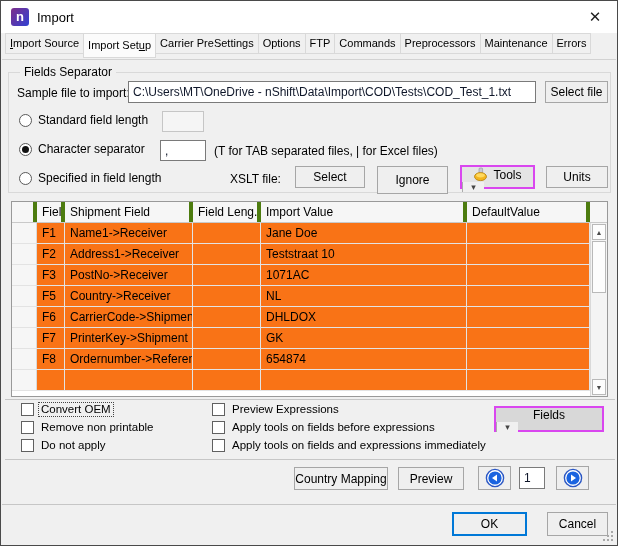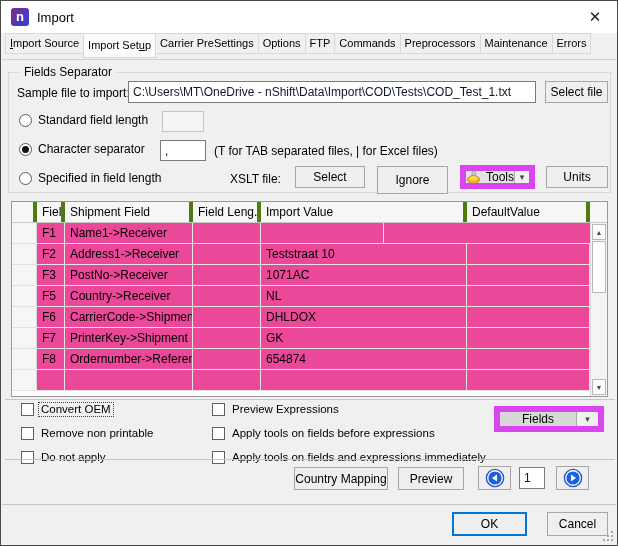--- a/index.html
+++ b/index.html
@@ -15,37 +15,37 @@
   .u{text-decoration:underline;}
   .groupbox{position:absolute;left:7px;top:71px;width:603px;height:121px;border:1px solid #d9d9d9;box-sizing:border-box;}
   .legend{position:absolute;left:11px;top:-8px;background:#f0f0f0;padding:0 4px;font-size:12px;}
   .lbl{position:absolute;white-space:nowrap;}
   .tbox{position:absolute;box-sizing:border-box;border:1px solid #7a7a7a;background:#fff;font-family:"Liberation Sans",sans-serif;font-size:12px;padding:2px 4px;color:#0f172a;}
   .tbox.disabled{border:1px solid #c6c6c6;background:#f5f5f5;}
   .btn{position:absolute;box-sizing:border-box;background:#efefef;border:1px solid #a6a6a6;font-family:"Liberation Sans",sans-serif;font-size:12px;color:#000;display:flex;align-items:center;justify-content:center;padding:0;cursor:default;white-space:nowrap;}
   .btn.default{border:2px solid #0078d7;}
   .radio{position:absolute;width:13px;height:13px;border:1px solid #5a5a5a;border-radius:50%;background:#fff;box-sizing:border-box;}
   .radio.sel::after{content:"";position:absolute;left:2px;top:2px;width:7px;height:7px;border-radius:50%;background:#111;}
-  .split{position:absolute;display:flex;box-sizing:border-box;border:6px solid #d946ef;background:#e4e4e4;}
+  .split{position:absolute;display:flex;box-sizing:border-box;border:2px solid #d946ef;background:#e4e4e4;flex-direction:column;}
   .split .main{flex:1;display:flex;align-items:center;justify-content:center;gap:5px;}
   .split .arrow{width:21px;border-left:1px solid #ababab;display:flex;align-items:center;justify-content:center;font-size:9px;color:#444;background:#f0f0f0;}
   .split.fields{background:#d8d8d8;}
   .grid{position:absolute;left:10px;top:200px;width:597px;height:196px;background:#fff;border:1px solid #999;box-sizing:border-box;overflow:hidden;}
   .ghead{display:flex;height:21px;background:#f6f6f6;border-bottom:1px solid #c9c9c9;box-sizing:border-box;}
   .hcell{box-sizing:border-box;border-right:4px solid #4d7c0f;padding:3px 16px 0 5px;overflow:hidden;white-space:nowrap;}
   .c0{width:25px;}.c1{width:28px;}.c2{width:128px;}.c3{width:68px;}.c4{width:206px;}.c5{width:123px;}
-  .grow{display:flex;height:21px;border-bottom:1px solid #e3e3e3;box-sizing:border-box;background:#ec4899;}
+  .grow{display:flex;height:21px;border-bottom:1px solid #e3e3e3;box-sizing:border-box;background:#f97316;}
   .gcell{box-sizing:border-box;border-right:1px solid #e3e3e3;padding:3px 0 0 5px;white-space:nowrap;overflow:hidden;}
   .gcell.c0{background:#f6f6f6;border-right:1px solid #d9d9d9;}
   .vscroll{position:absolute;top:21px;right:0;width:17px;bottom:0;background:#f4f4f4;border-left:1px solid #d9d9d9;box-sizing:border-box;}
   .sbtn{position:absolute;left:1px;right:1px;height:16px;background:#fdfdfd;border:1px solid #b9b9b9;box-sizing:border-box;display:flex;align-items:center;justify-content:center;font-size:7px;color:#4a4a4a;}
   .sbtn.up{top:1px;}.sbtn.down{bottom:1px;}
   .sthumb{position:absolute;left:1px;right:1px;top:18px;height:52px;background:#fdfdfd;border:1px solid #b9b9b9;box-sizing:border-box;}
   .hline{position:absolute;height:1px;background:#c6c6c6;}
-  .optcol{position:absolute;top:402px;display:flex;flex-direction:column;gap:11px;}
+  .optcol{position:absolute;top:402px;display:flex;flex-direction:column;gap:5px;}
   .optcol.leftcol{left:20px;}
   .optcol.rightcol{left:211px;}
   .optrow{display:flex;align-items:center;gap:5px;height:13px;}
   .cb{width:13px;height:13px;border:1px solid #606060;background:#fff;box-sizing:border-box;flex:0 0 13px;}
   .cbl{line-height:13px;padding:0 2px;font-size:11.5px;white-space:nowrap;}
   .cbl.focus{outline:1px dotted #444;}
   .grip{position:absolute;right:3px;bottom:3px;}
 </style>
 </head>
 <body>
@@ -110,20 +110,21 @@
         <div class="hcell c3">Field Leng...</div>
         <div class="hcell c4">Import Value</div>
         <div class="hcell c5">DefaultValue</div>
       </div>
     <div>
         <div class="grow">
           <div class="gcell c0"></div>
           <div class="gcell c1">F1</div>
           <div class="gcell c2">Name1-&gt;Receiver</div>
           <div class="gcell c3"></div>
+          <div class="gcell c4">Jane Doe</div>
           <div class="gcell c5"></div>
         </div>
         <div class="grow">
           <div class="gcell c0"></div>
           <div class="gcell c1">F2</div>
           <div class="gcell c2">Address1-&gt;Receiver</div>
           <div class="gcell c3"></div>
           <div class="gcell c4">Teststraat 10</div>
           <div class="gcell c5"></div>
         </div>

